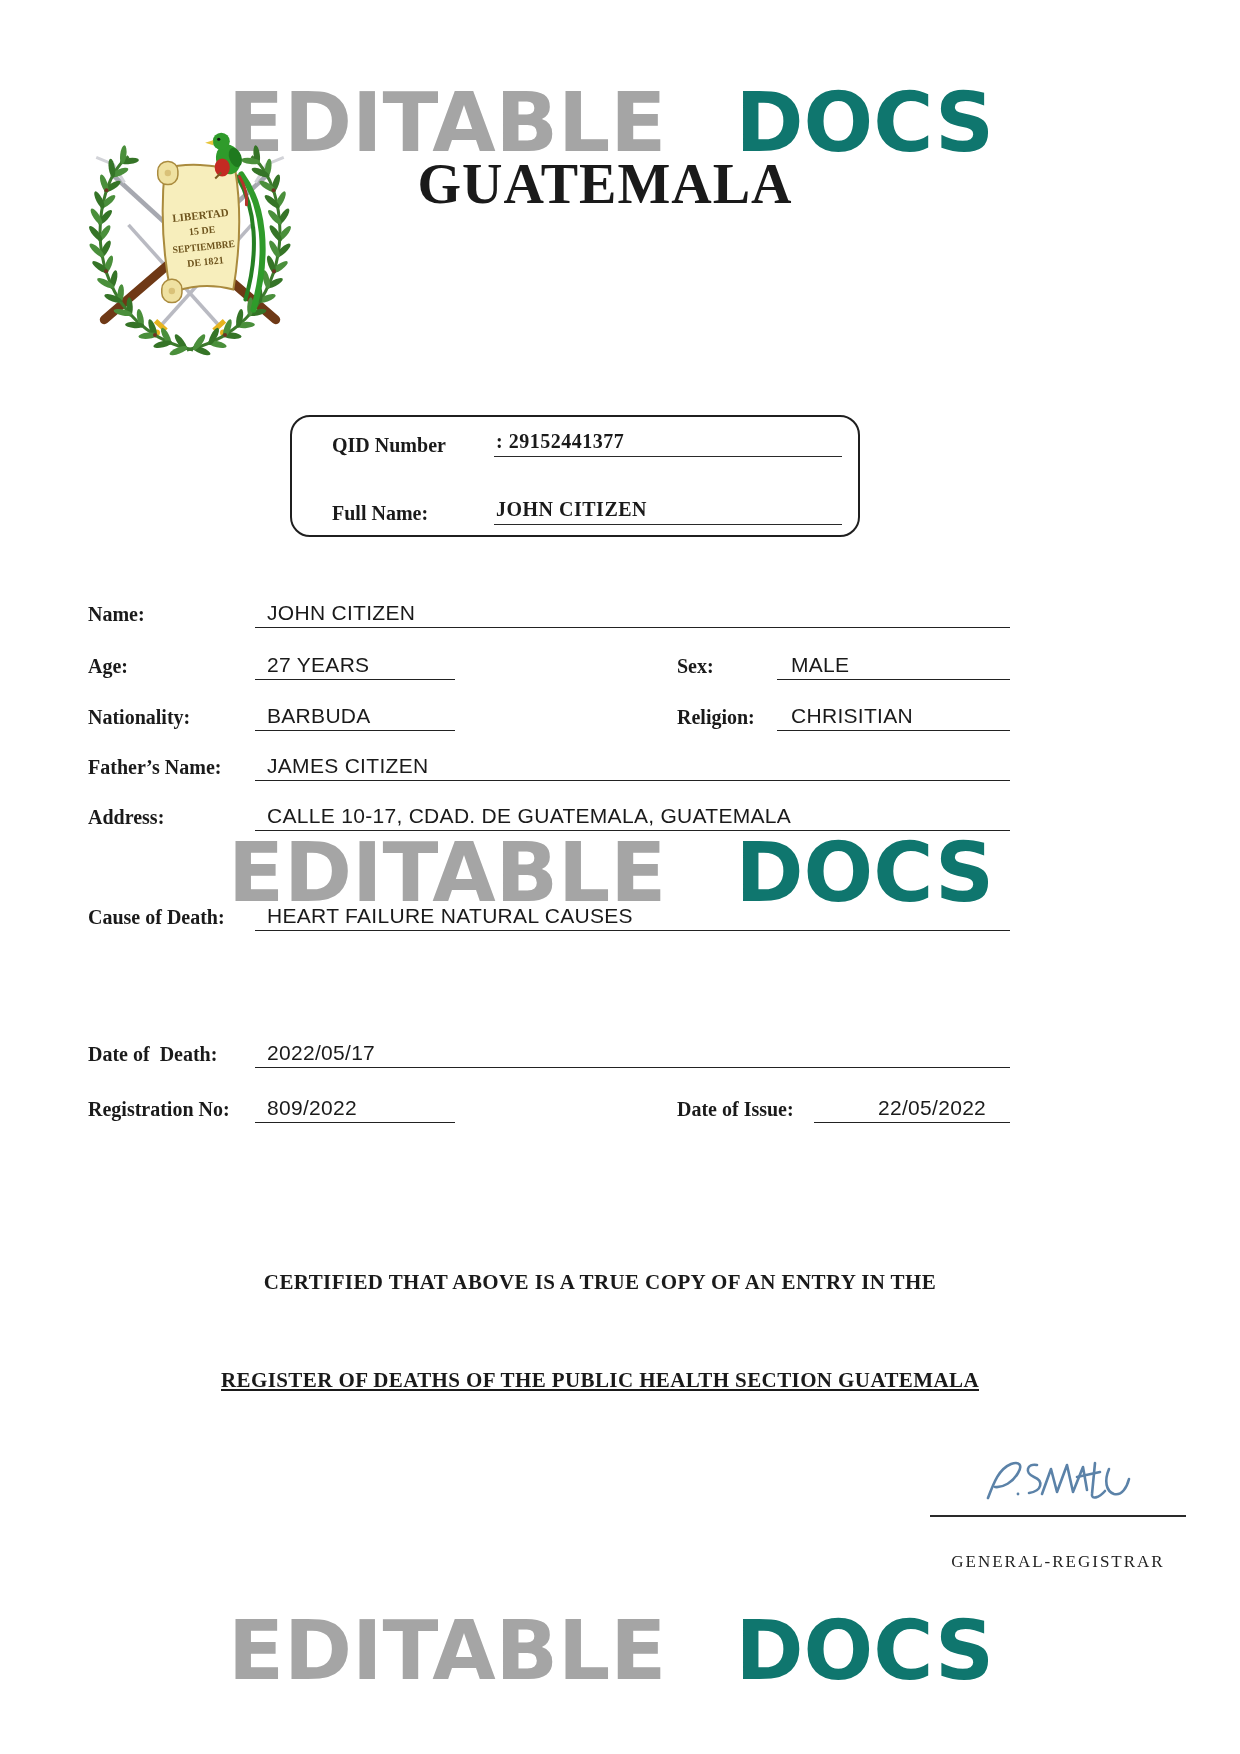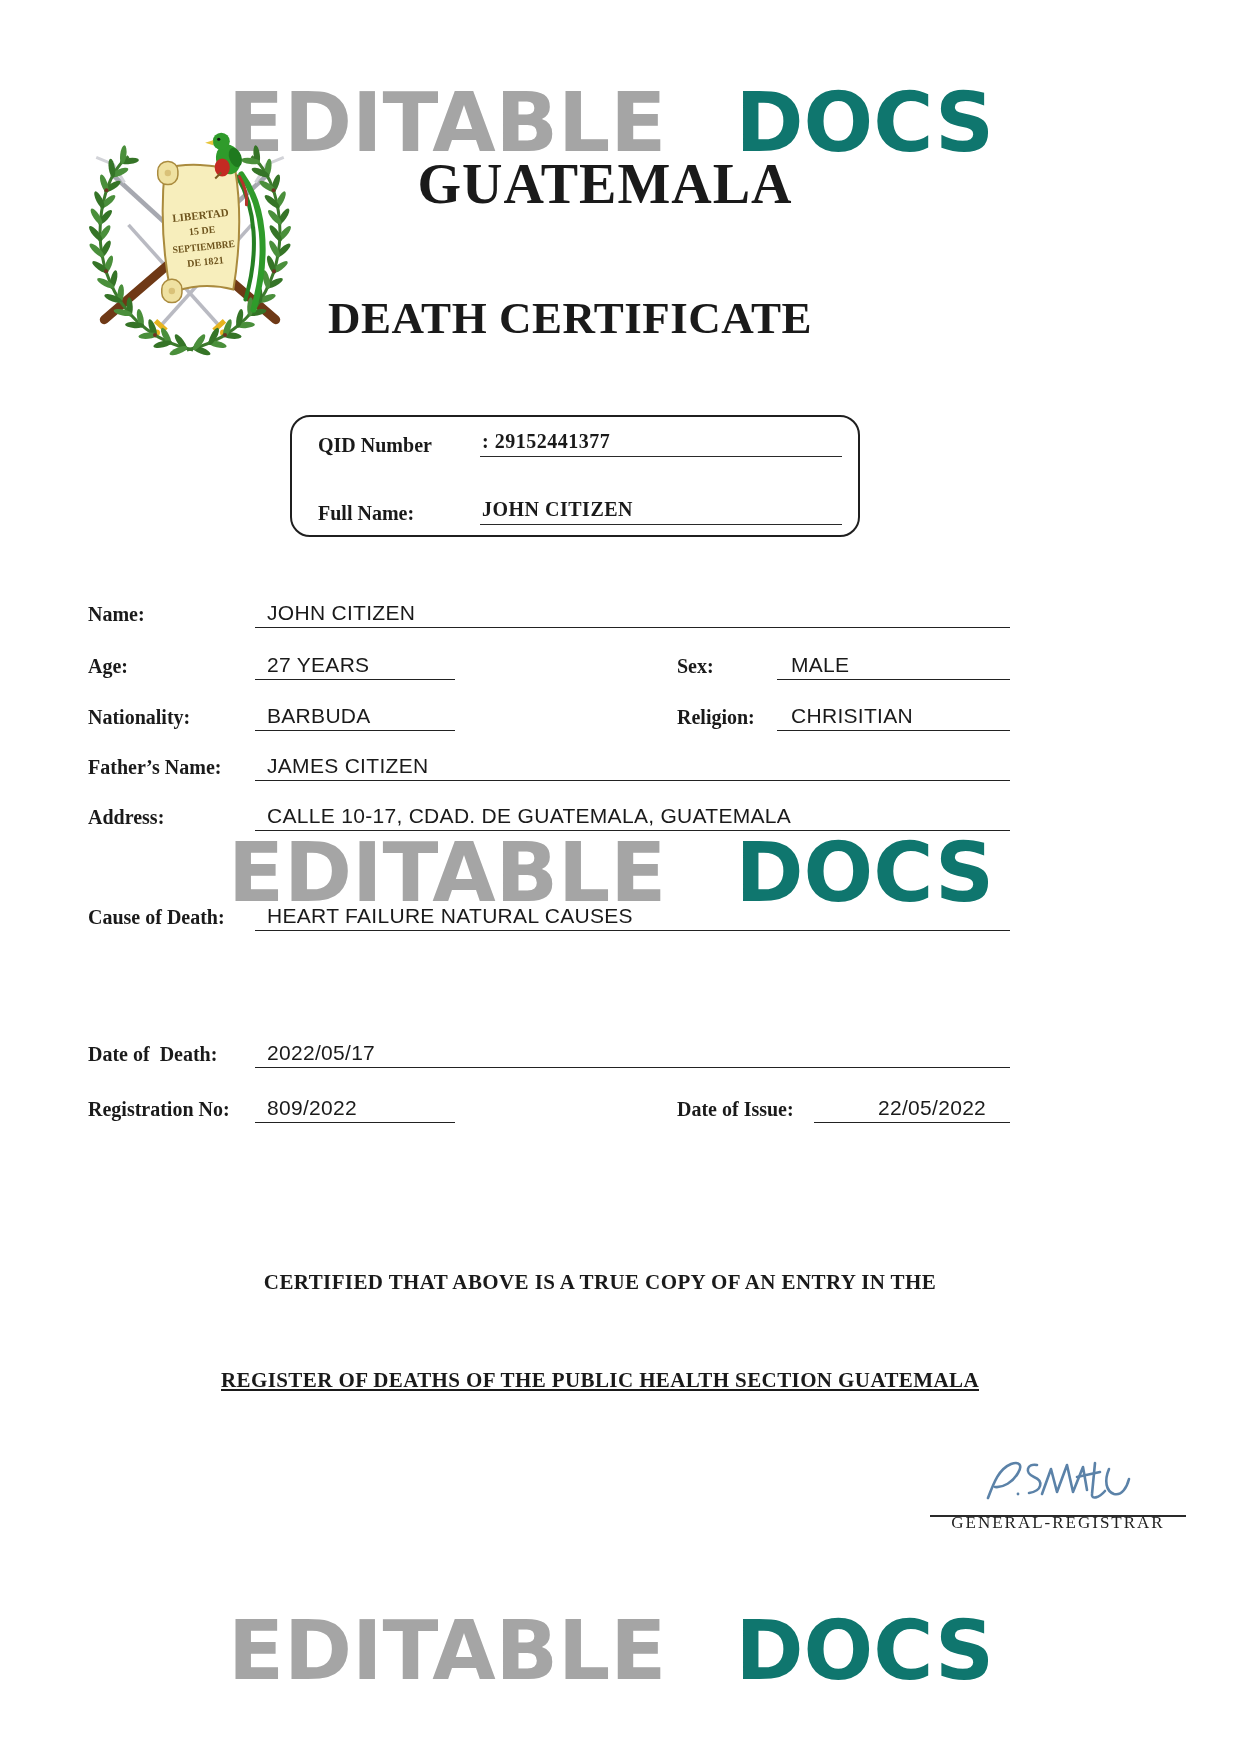--- a/index.html
+++ b/index.html
@@ -22,21 +22,21 @@
            font-size:56px;font-weight:bold;letter-spacing:1px;z-index:2;}
   .doctitle{position:absolute;left:285px;top:292px;width:570px;text-align:center;
             font-size:45px;font-weight:bold;letter-spacing:0.5px;z-index:2;}
 
   
   .emblem{position:absolute;left:64px;top:112px;z-index:2;}
 
   
   .idbox{position:absolute;left:290px;top:415px;width:570px;height:122px;z-index:2;
          border:2.5px solid #1f1f1f;border-radius:20px;box-sizing:border-box;
-         padding:12px 16px 10px 26px;display:flex;flex-direction:column;justify-content:space-between;gap:40px;}
+         padding:12px 16px 10px 40px;display:flex;flex-direction:column;justify-content:space-between;gap:40px;}
   .idrow{display:flex;align-items:flex-end;height:46px;}
   .idlbl{font-weight:bold;font-size:20px;width:162px;flex:none;white-space:pre;}
   .idval{flex:1;border-bottom:1.6px solid #2a2a2a;font-weight:bold;font-size:20px;
          padding:0 0 3px 2px;letter-spacing:0.5px;white-space:pre;}
 
   
   .row{position:absolute;left:88px;width:1040px;height:30px;z-index:2;}
   .flabel{position:absolute;left:0;bottom:2px;font-weight:bold;font-size:20px;white-space:pre;}
   .fval{position:absolute;left:167px;bottom:0;box-sizing:border-box;
         border-bottom:1.6px solid #222;padding:0 0 2px 12px;
@@ -51,21 +51,21 @@
 
   
   .cert{position:absolute;left:30px;width:1140px;text-align:center;z-index:2;
         font-weight:bold;font-size:21px;letter-spacing:0.4px;}
   .cert1{top:1270px;}
   .cert2{top:1368px;text-decoration:underline;}
 
   
   .sig-svg{position:absolute;left:982px;top:1452px;z-index:2;}
   .sigline{position:absolute;left:930px;top:1515px;width:256px;border-top:2px solid #2a2a2a;z-index:2;}
-  .sigtitle{position:absolute;left:930px;top:1513px;width:256px;text-align:center;z-index:2;
+  .sigtitle{position:absolute;left:930px;top:1552px;width:256px;text-align:center;z-index:2;
             font-size:17px;letter-spacing:2px;color:#222;}
 </style>
 </head>
 <body>
 
 <div class="page">
 
   <div class="wm wm-top">
     <span class="w1">EDITABLE</span>
     <span class="w2">DOCS</span>
@@ -199,21 +199,20 @@
       <ellipse cx="170" cy="45" rx="6" ry="10" fill="#1f7a1e" transform="rotate(-20 170 45)"></ellipse>
       <ellipse cx="157" cy="55" rx="7.5" ry="9" fill="#c32a22"></ellipse>
       <line x1="156" y1="60" x2="150" y2="66" stroke="#7a5a20" stroke-width="2"></line>
       <circle cx="156" cy="29" r="8.5" fill="#2f9b2b"></circle>
       <circle cx="153.5" cy="27" r="1.6" fill="#101010"></circle>
       <path d="M148,28 L140,30.5 L148,33 Z" fill="#e7c63c"></path>
     </g>
   </svg>
 
   <div class="country">GUATEMALA</div>
-  <div class="doctitle">DEATH CERTIFICATE</div>
 
   <div class="idbox">
     <div class="idrow">
       <span class="idlbl">QID Number</span>
       <span class="idval">: 29152441377</span>
     </div>
     <div class="idrow">
       <span class="idlbl">Full Name:</span>
       <span class="idval">JOHN CITIZEN</span>
     </div>

